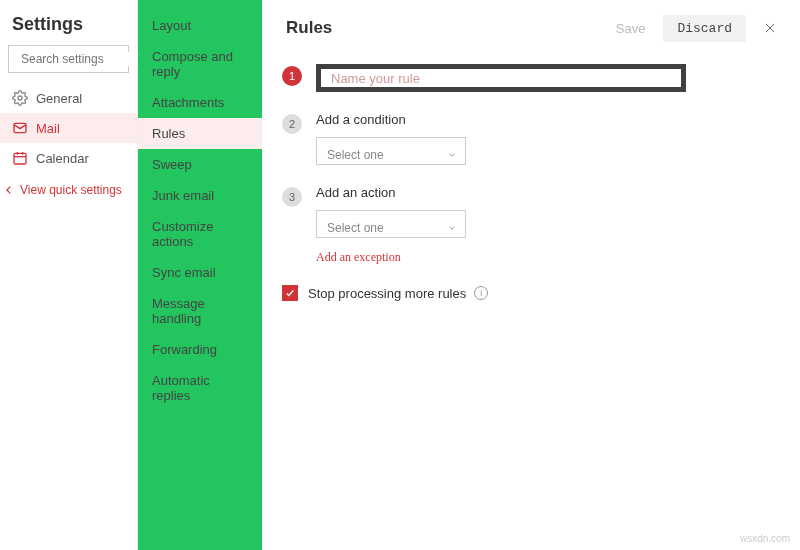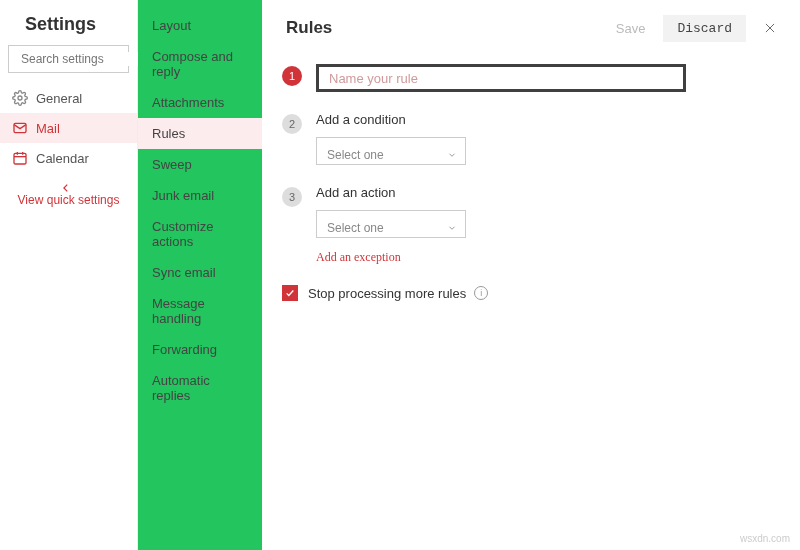--- a/index.html
+++ b/index.html
@@ -1,27 +1,27 @@
 <!DOCTYPE html>
 <html><head>
 <meta charset="utf-8">
 <style>
   * { box-sizing: border-box; margin: 0; padding: 0; font-family: "Segoe UI", Arial, sans-serif; }
   body { width: 800px; height: 550px; background: #fff; display: flex; font-size: 13px; color: #333; }
   
   .col1 { width: 138px; border-right: 1px solid #eee; padding: 10px 0 10px 0; }
-  .col1-title { font-size: 18px; font-weight: 600; padding: 4px 12px 10px 12px; color: #333; margin-left: 13px; }
+  .col1-title { font-size: 18px; font-weight: 600; padding: 4px 12px 10px 12px; color: #333; }
   .search-box { margin: 0 8px 10px 8px; border: 1px solid #ccc; display: flex; align-items: center; padding: 4px 6px; height: 28px; }
   .search-box svg { width: 14px; height: 14px; margin-right: 6px; fill: none; stroke: #666; stroke-width: 2; }
   .search-box input { border: none; outline: none; font-size: 12px; flex: 1; color: #666; }
   .nav-item { display: flex; align-items: center; padding: 7px 12px; cursor: pointer; color: #555; }
   .nav-item svg { width: 16px; height: 16px; margin-right: 8px; }
   .nav-item.active { background: #fdecee; color: #d13438; font-weight: 400; }
   .nav-item.active svg { stroke: #d13438; }
-  .quick-link { display: flex; align-items: center; padding: 10px 4px; color: #d13438; font-size: 12px; cursor: pointer; flex-direction: column; }
+  .quick-link { display: flex; align-items: center; padding: 10px 4px; color: #d13438; font-size: 12px; cursor: pointer; }
   .quick-link svg { width: 10px; height: 10px; margin-right: 6px; stroke: #d13438; }
   
   .col2 { width: 124px; background: #22c55e; padding-top: 10px; }
   .sub-item { padding: 8px 14px; font-size: 13px; color: #444; cursor: pointer; }
   .sub-item.active { background: #fdecee; font-weight: 400; }
   
   .main { flex: 1; display: flex; flex-direction: column; }
   .header { display: flex; align-items: center; padding: 12px 14px 12px 24px; }
   .header-title { font-size: 17px; font-weight: 600; flex: 1; }
   .btn { padding: 6px 14px; font-size: 13px; border: none; background: transparent; cursor: pointer; margin-left: 4px; color: #444; }
@@ -29,21 +29,21 @@
   .btn.discard { background: #f2f2f2; font-family: Liberation Mono, monospace; }
   .close-btn { width: 32px; height: 32px; display: flex; align-items: center; justify-content: center; cursor: pointer; margin-left: 8px; }
   .close-btn svg { width: 14px; height: 14px; stroke: #555; stroke-width: 1.5; }
   
   .content { padding: 8px 28px 20px 20px; }
   .step { display: flex; align-items: flex-start; margin-bottom: 20px; }
   .step-num { width: 20px; height: 20px; border-radius: 50%; background: #ddd; color: #666; font-size: 11px; display: flex; align-items: center; justify-content: center; margin-right: 14px; flex-shrink: 0; margin-top: 2px; }
   .step-num.active { background: #d13438; color: #fff; }
   .step-body { flex: 1; }
   .step-label { font-size: 13px; color: #333; margin-bottom: 10px; }
-  .rule-input { width: 370px; height: 28px; border: 3px solid #404040; padding: 0 10px; font-size: 13px; outline: none; color: #333; }
+  .rule-input { width: 370px; height: 28px; border: 5px solid #404040; padding: 0 10px; font-size: 13px; outline: none; color: #333; }
   .rule-input::placeholder { color: #d09a9c; }
   .select { width: 150px; height: 28px; border: 1px solid #ccc; display: flex; align-items: center; justify-content: space-between; padding: 8px 8px 0 10px; font-size: 12px; color: #888; cursor: pointer; }
   .select svg { width: 10px; height: 10px; stroke: #888; }
   .exception-link { color: #d13438; font-size: 12px; margin-top: 12px; cursor: pointer; font-family: Liberation Serif, serif; }
   
   .stop-row { display: flex; align-items: center; margin-top: 6px; margin-left: 0; }
   .checkbox { width: 16px; height: 16px; background: #d13438; margin-right: 10px; display: flex; align-items: center; justify-content: center; cursor: pointer; }
   .checkbox svg { width: 10px; height: 10px; stroke: #fff; stroke-width: 3; fill: none; }
   .stop-row span { font-size: 13px; color: #333; }
   .info-icon { width: 14px; height: 14px; border: 1px solid #999; border-radius: 50%; margin-left: 8px; font-size: 9px; color: #999; display: flex; align-items: center; justify-content: center; cursor: pointer; }

